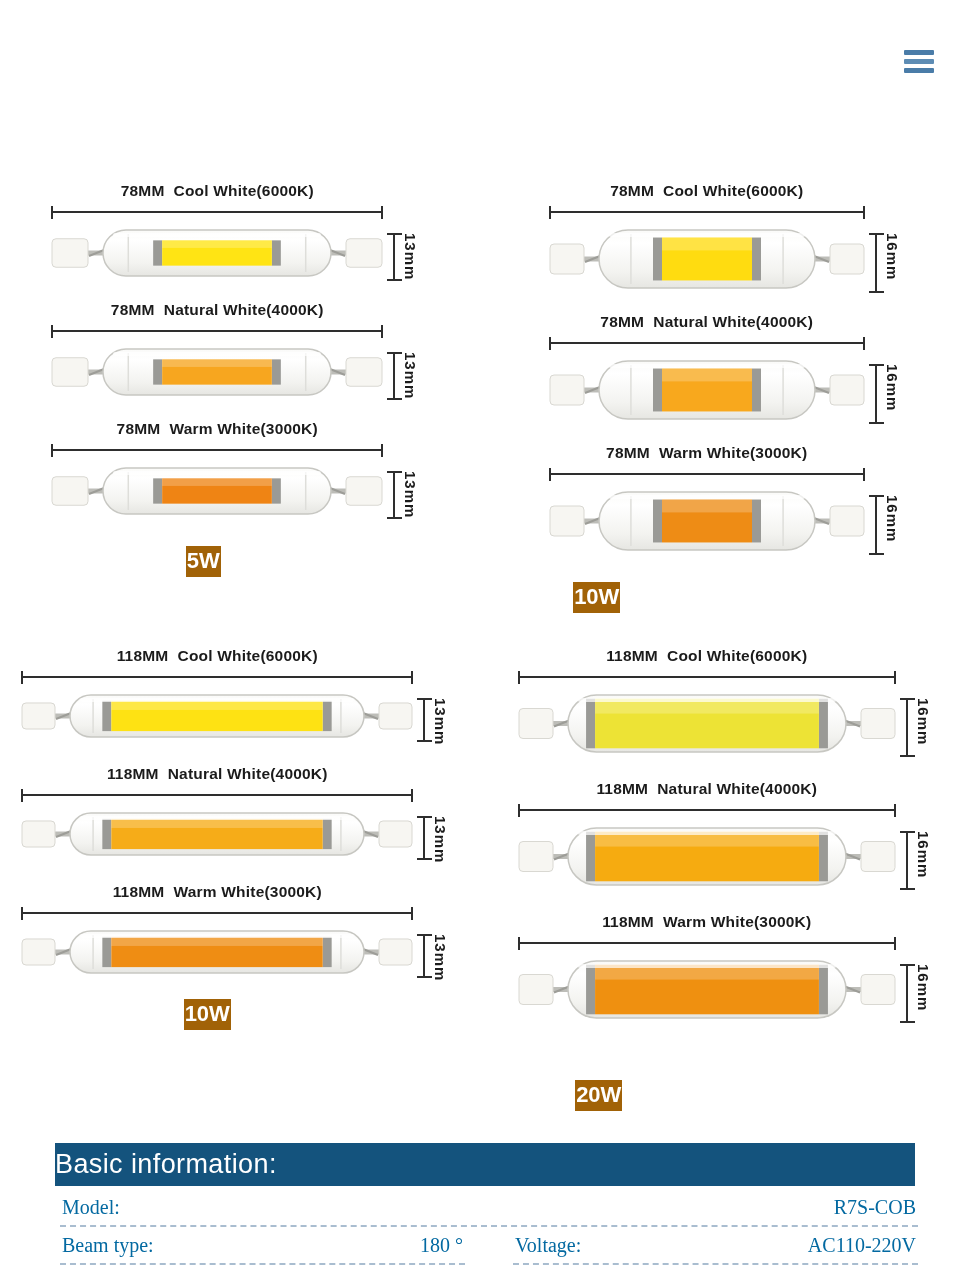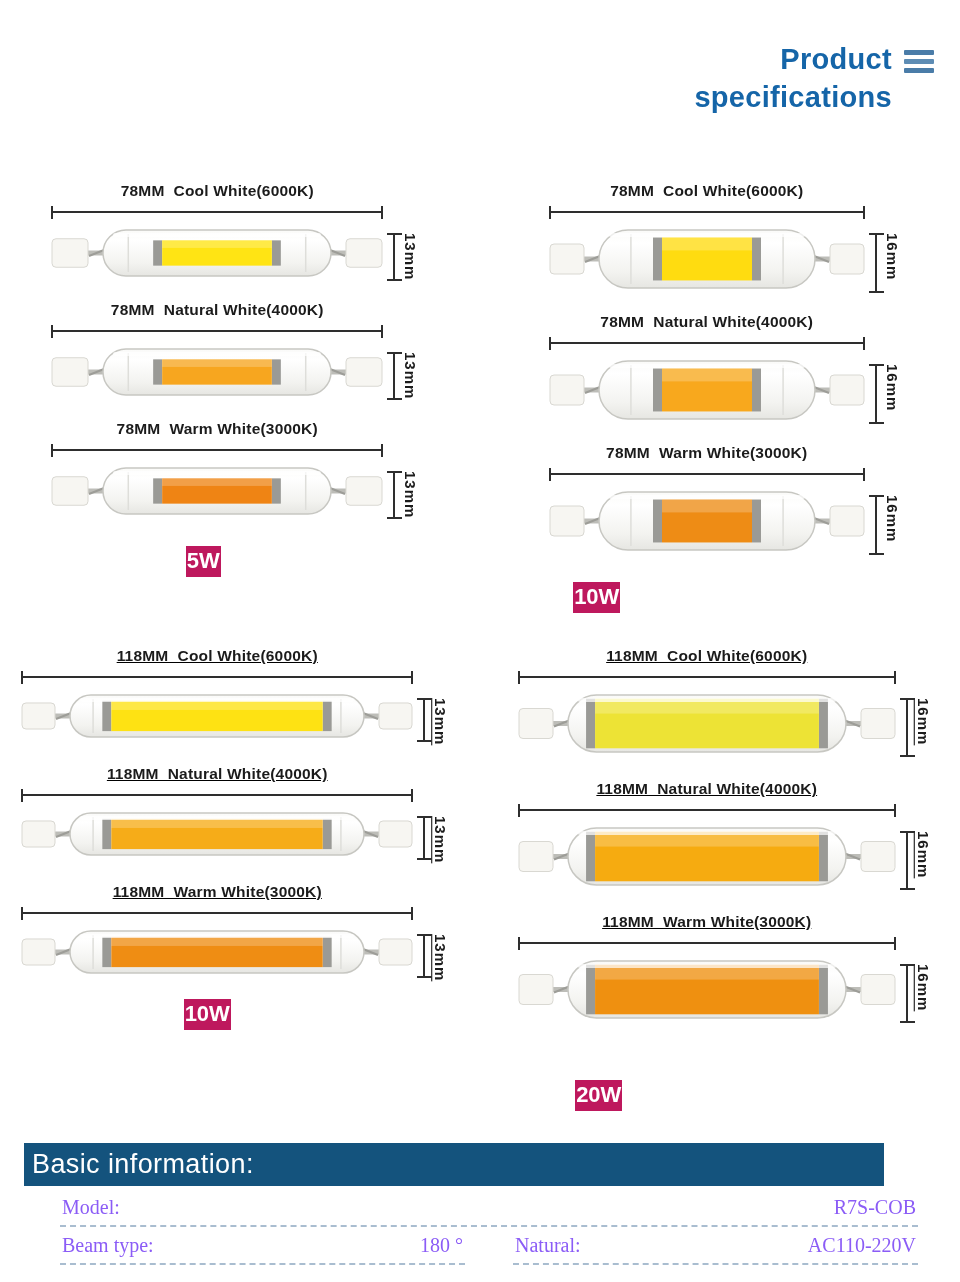--- a/index.html
+++ b/index.html
@@ -16,84 +16,80 @@
   .title span{display:block;}
   .menu-icon{position:absolute;top:50px;right:26px;width:30px;cursor:pointer;}
   .menu-icon i{display:block;height:5px;background:#4a7ca8;margin-bottom:4px;border-radius:1px;}
   .menu-icon i:nth-child(2){background:#5d8cb4;}
   
   .section{display:flex;width:960px;gap:19px;}
   .sec1{margin-top:60px;}
   .sec2{margin-top:34px;}
   .col{width:480px;display:flex;flex-direction:column;align-items:center;}
   .bulb-list{display:flex;flex-direction:column;align-items:center;gap:15px;}
-  .sec2 .bulb-list{gap:18px;text-decoration:underline;}
+  .sec2 .bulb-list{gap:18px;}
   .bulb-fig{display:flex;align-items:flex-end;}
   .fig-main{display:flex;flex-direction:column;align-items:center;}
   .bulb-label{
     font-weight:700;font-size:15.5px;color:#1b1b1b;white-space:pre;
     margin-bottom:6px;letter-spacing:.2px;
   }
   .hmeasure{
     width:100%;height:13px;box-sizing:border-box;position:relative;
     border-left:2px solid #2e2e2e;border-right:2px solid #2e2e2e;margin-bottom:5px;
   }
   .hmeasure::before{content:"";position:absolute;left:0;right:0;top:5px;height:2px;background:#2e2e2e;}
   .vmeasure{display:flex;align-items:stretch;margin-left:4px;margin-bottom:5px;}
   .vm-line{width:15px;box-sizing:border-box;border-top:2px solid #2e2e2e;border-bottom:2px solid #2e2e2e;position:relative;}
   .vm-line::before{content:"";position:absolute;left:6px;top:0;bottom:0;width:2px;background:#2e2e2e;}
   .vm-text{
     writing-mode:vertical-rl;font-weight:700;font-size:15px;color:#1c1c1c;
     letter-spacing:1px;margin-left:0;
   }
   .badge{
-    background:#be185d;color:#fff;font-weight:700;font-size:22px;
+    background:#a16207;color:#fff;font-weight:700;font-size:22px;
     padding:3px 1px 4px;align-self:center;line-height:1.1;
   }
   .badge.b0{transform:translateX(-32px);margin-top:22px;}
   .badge.b1{transform:translateX(-128px);margin-top:22px;}
   .badge.b2{transform:translateX(-28px);margin-top:16px;}
   .badge.b3{transform:translateX(-126px);margin-top:52px;}
   
   .info-wrap{margin-top:32px;}
   .info-bar{
-    margin-left:24px;width:860px;height:43px;background:#14537d;color:#ffffff;
-    display:flex;align-items:center;padding-left:8px;box-sizing:border-box;
+    margin-left:55px;width:860px;height:43px;background:#14537d;color:#ffffff;
+    display:flex;align-items:center;padding-left:0;box-sizing:border-box;
     font-size:27px;letter-spacing:.4px;
   }
   .info-table{margin:3px 42px 0 60px;width:858px;}
   .info-row{display:flex;gap:48px;}
   .info-cell{
     flex:1;display:flex;justify-content:space-between;align-items:flex-start;
     padding:7px 2px 6px;border-bottom:2px dashed #a9bdd0;
-    font-family:"Liberation Serif",serif;font-size:20px;color:#8b5cf6;
+    font-family:"Liberation Serif",serif;font-size:20px;color:#0369a1;
   }
   .cell-label{white-space:pre;}
   .cell-value{text-align:right;white-space:pre;}
   .hidden-defs{position:absolute;width:0;height:0;}
 </style>
 </head>
 <body>
 
 <svg class="hidden-defs" aria-hidden="true">
   <defs>
     <linearGradient id="glassGrad" x1="0" y1="0" x2="0" y2="1">
       <stop offset="0" stop-color="#fafaf8"></stop>
       <stop offset="0.22" stop-color="#ffffff"></stop>
       <stop offset="0.72" stop-color="#f3f3f0"></stop>
       <stop offset="1" stop-color="#e6e6e2"></stop>
     </linearGradient>
   </defs>
 </svg>
 
 <div class="header">
-  <div class="title">
-    <span>Product</span>
-    <span>specifications</span>
-  </div>
   <div class="menu-icon">
       <i></i>
       <i></i>
       <i></i>
     </div>
 </div>
 
 <div class="section sec1">
   <div class="col">
     <div class="bulb-list">
@@ -453,19 +449,19 @@
       <div class="info-row">
 
 </div>
       <div class="info-row">
   <div class="info-cell">
     <span class="cell-label">Beam type:</span>
     <span class="cell-value">180 °</span>
   </div>
 
   <div class="info-cell">
-    <span class="cell-label">Natural:</span>
+    <span class="cell-label">Voltage:</span>
     <span class="cell-value">AC110-220V</span>
   </div>
 </div>
     </div>
 
 </div>
 
 </body></html>

